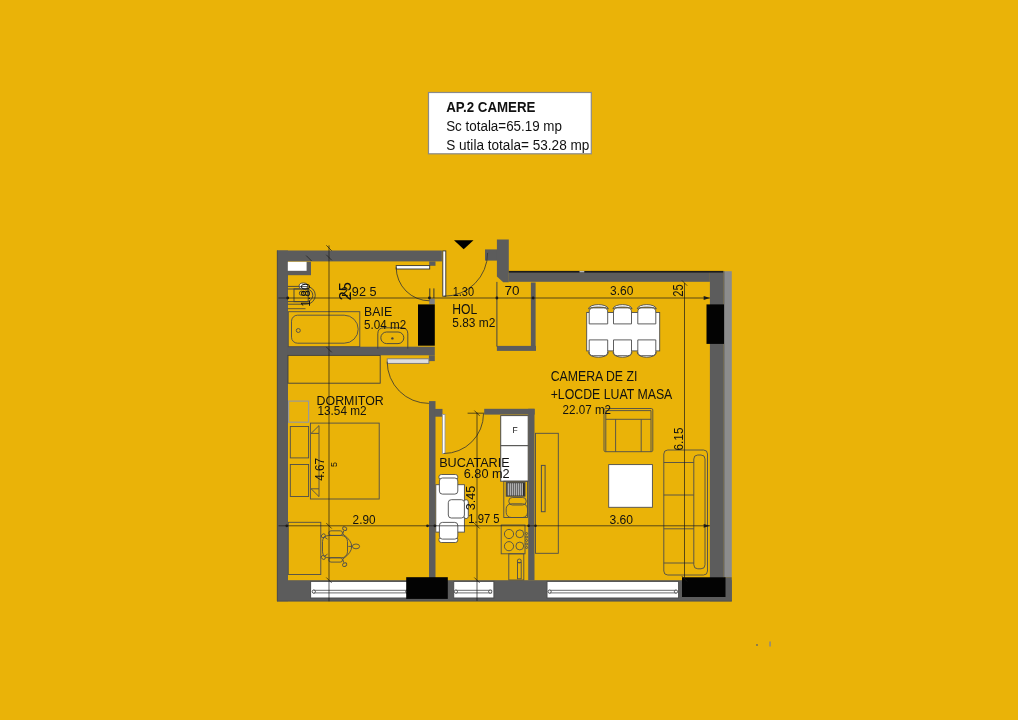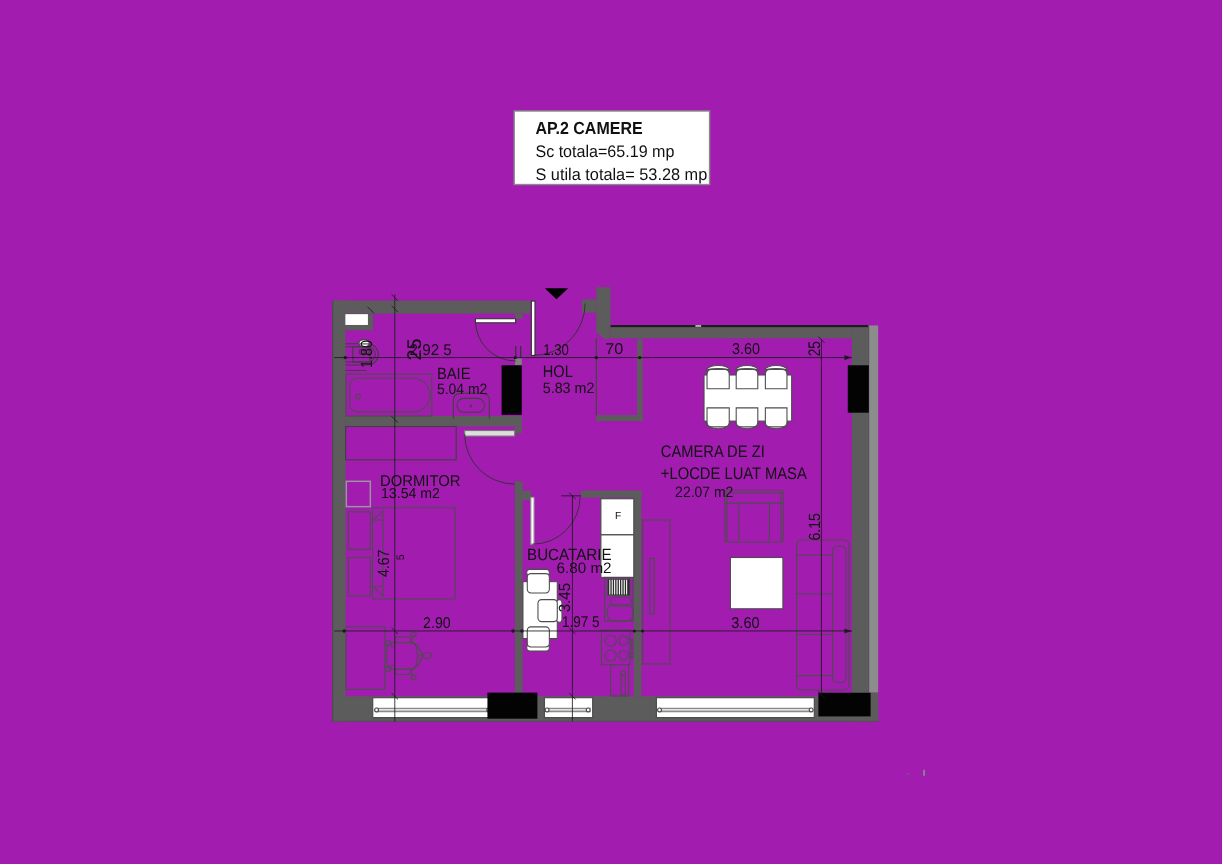--- a/index.html
+++ b/index.html
@@ -1,16 +1,16 @@
 <!DOCTYPE html>
 <html><head>
 <meta charset="utf-8">
 <style>
   html,body{margin:0;padding:0;background:#ffffff;}
-  .page{position:relative;width:1018px;height:720px;background:#a21caf;overflow:hidden;
+  .page{position:relative;width:1018px;height:720px;background:#eab308;overflow:hidden;
         font-family:"Liberation Sans", sans-serif;}
   svg text{font-family:"Liberation Sans", sans-serif;fill:#111;}
 </style>
 </head>
 <body>
 <div class="page">
 <svg width="1018" height="720" viewBox="0 0 1018 720">
 
 <g>
 <rect x="428.5" y="92.5" width="162.8" height="61.3" fill="#ffffff" stroke="#8a8a8a" stroke-width="1.2"></rect>

